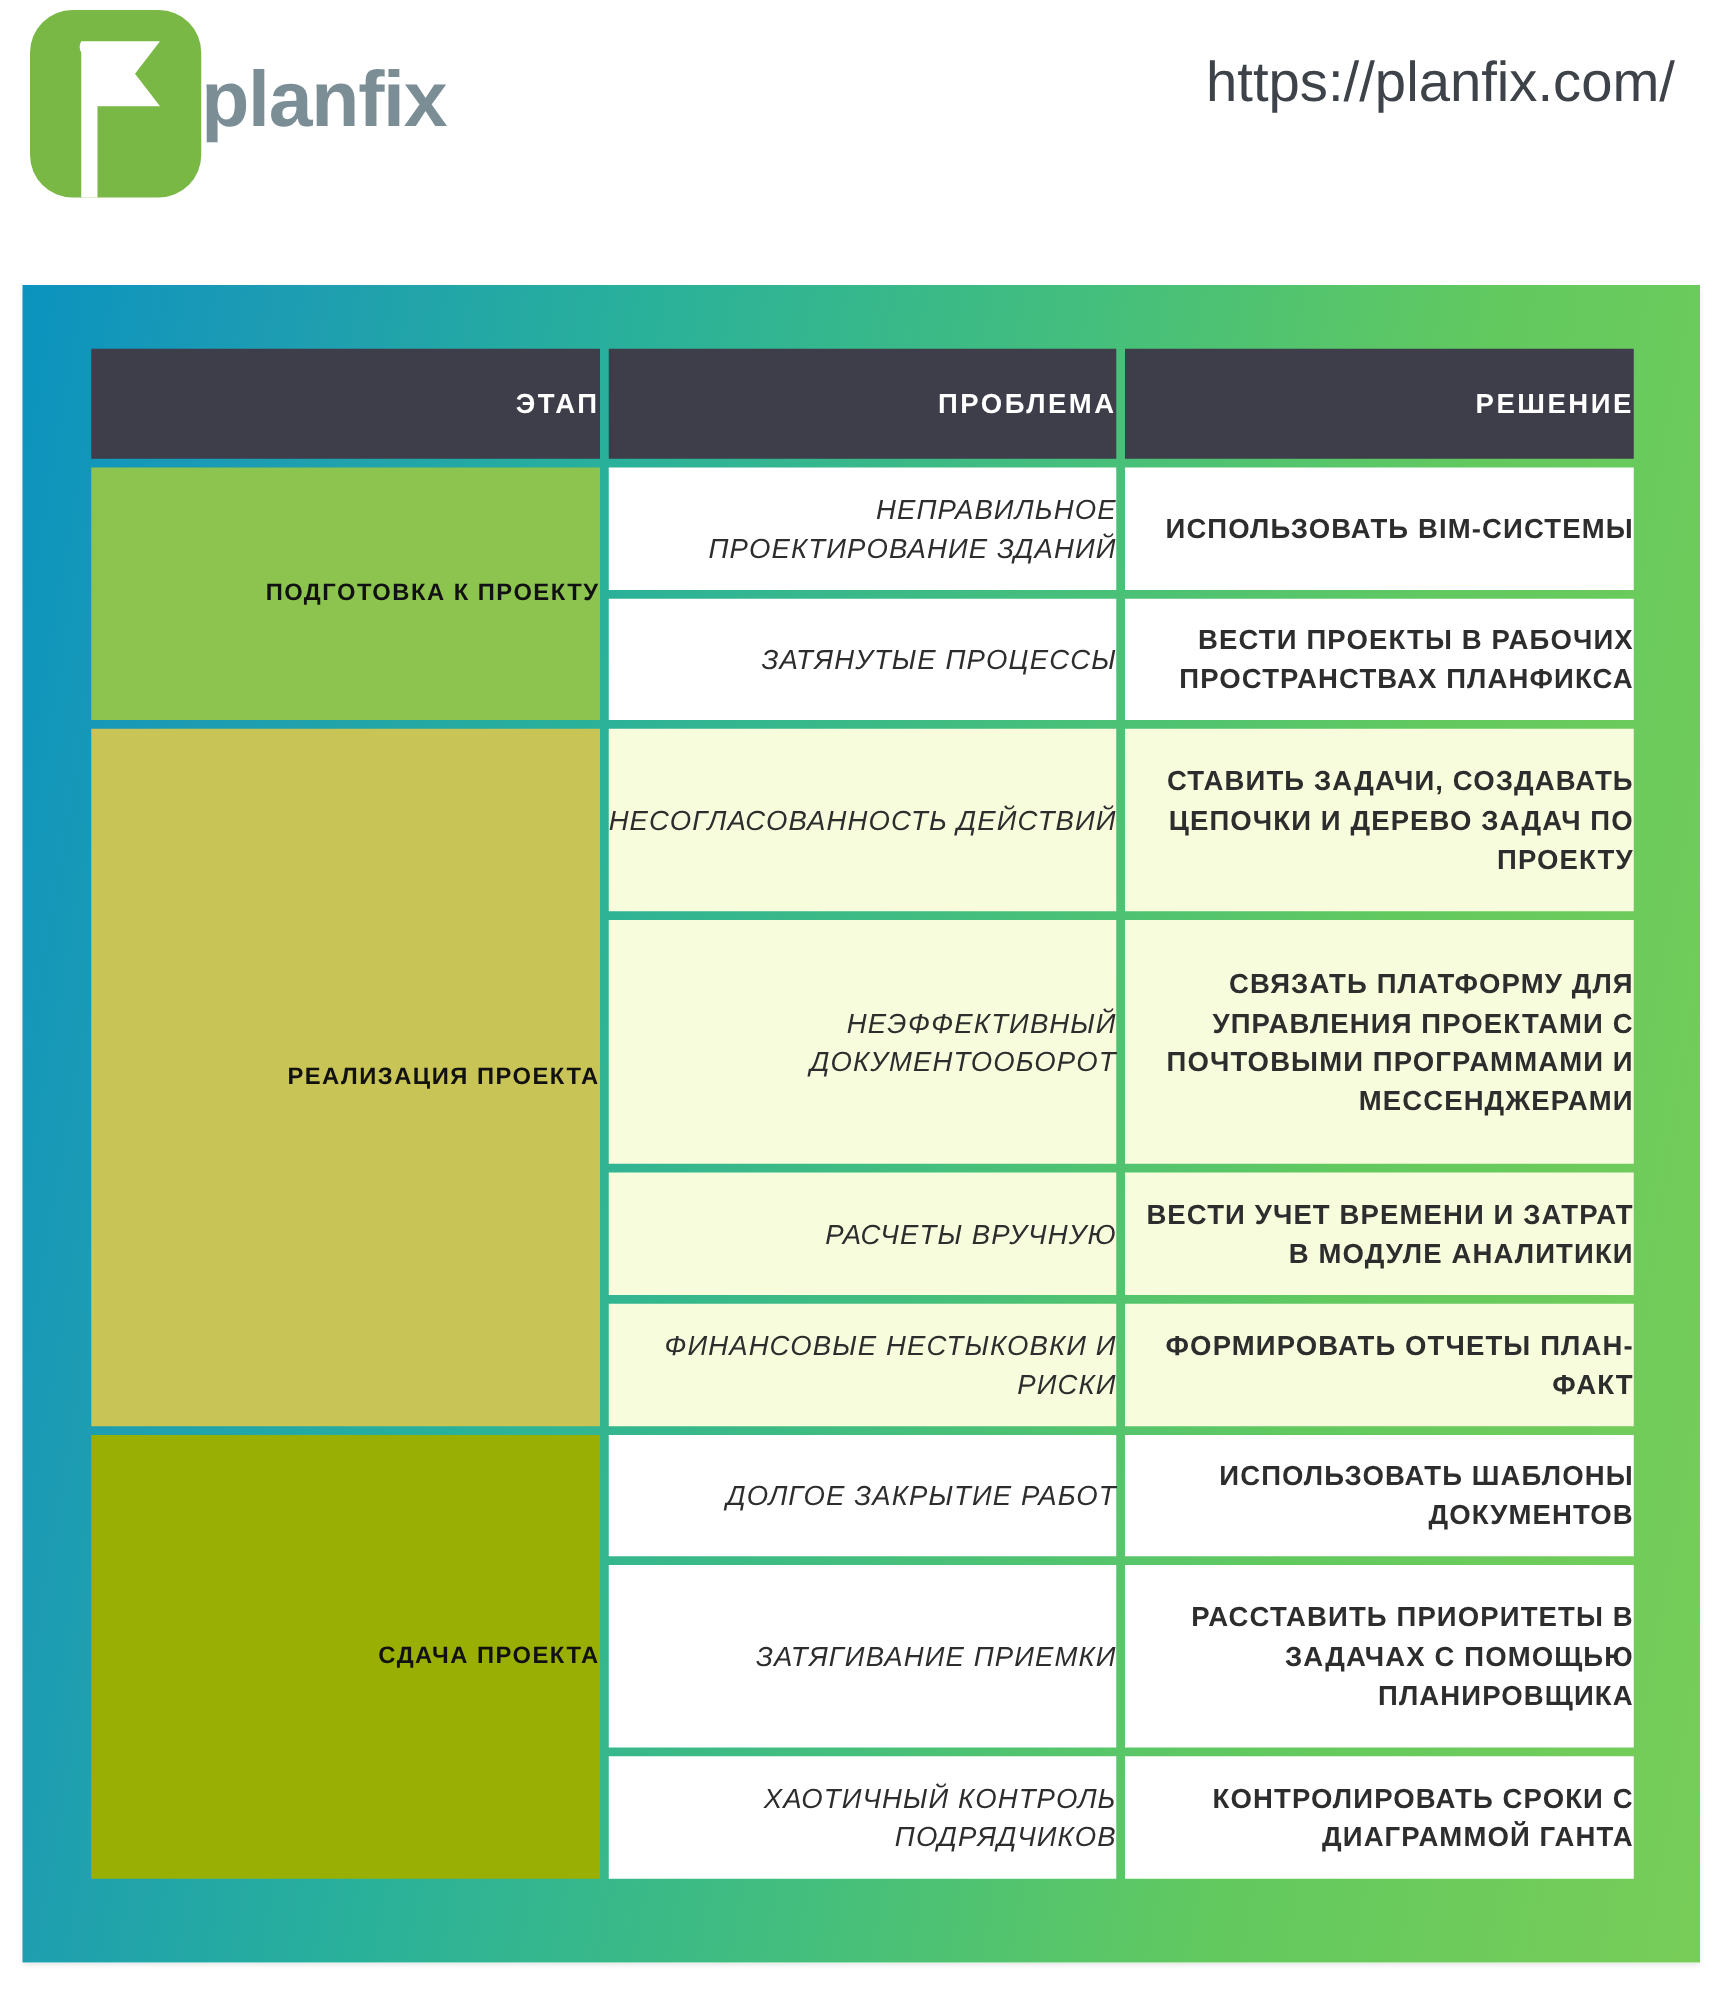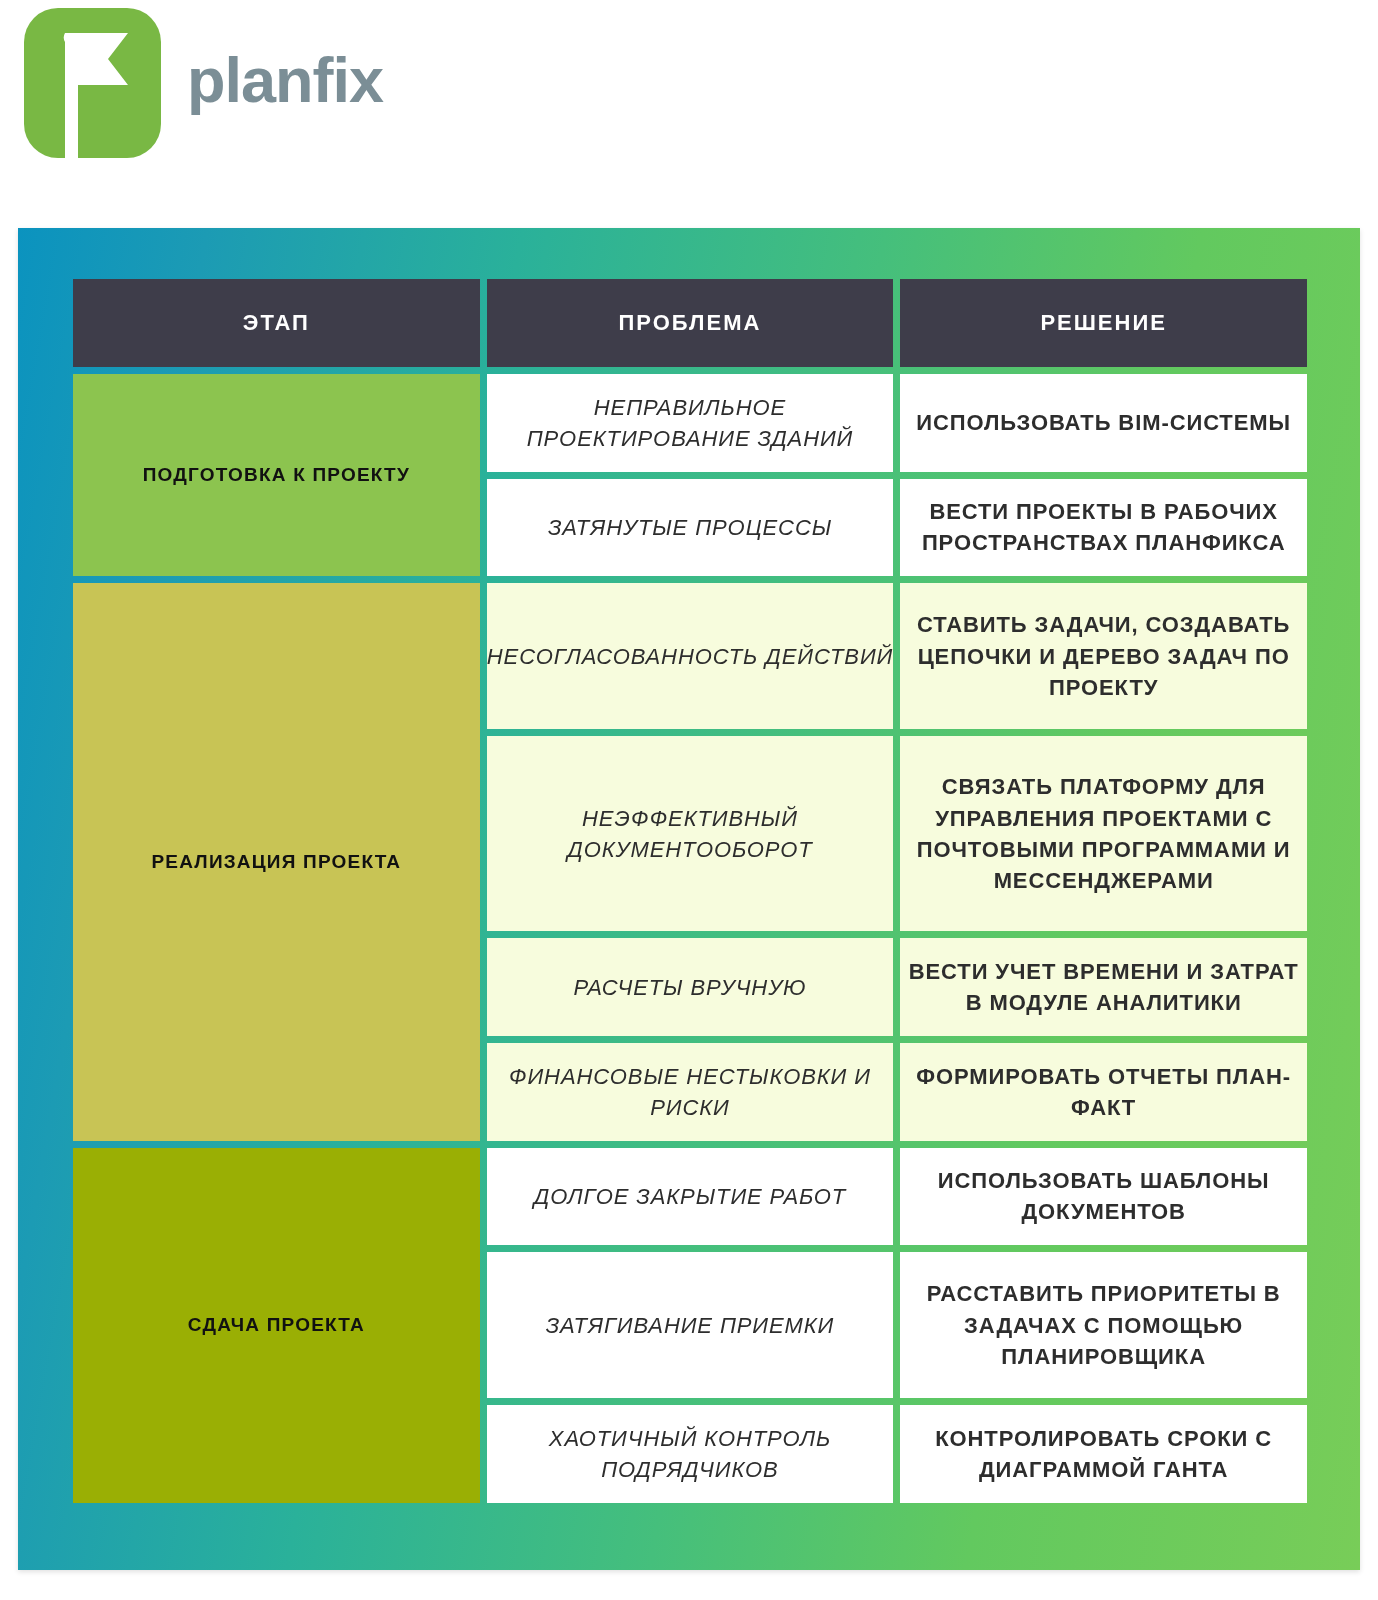--- a/index.html
+++ b/index.html
@@ -17,21 +17,20 @@
     position:relative;
     height:200px;
     background:#ffffff;
   }
   .brand{
     position:absolute;
     left:24px;
     top:8px;
     display:flex;
     align-items:center;
-    gap:26px;
   }
   .logo-mark{
     width:137px;
     height:150px;
     background:#79b844;
     border-radius:34px;
     position:relative;
     flex:0 0 auto;
   }
   .logo-mark svg{
@@ -74,21 +73,21 @@
     width:100%;
     height:100%;
     border-collapse:separate;
     border-spacing:7px;
     table-layout:fixed;
   }
   table.matrix th,
   table.matrix td{
     padding:0;
     vertical-align:middle;
-    text-align:center;
+    text-align:right;
   }
 
   
   tr.head-row th{
     background:#3e3d4a;
     color:#ffffff;
     height:88px;
     font-size:22px;
     font-weight:bold;
     letter-spacing:2.0px;
@@ -130,20 +129,21 @@
 
   <div class="brand">
     <div class="logo-mark">
       <svg viewBox="0 0 137 150" aria-hidden="true">
         <path d="M41 25 h63 l-20 26 l20 26 h-50 v73 a9 9 0 0 1 -13 0 v-116 a9 9 0 0 1 0 -9 z" fill="#ffffff"></path>
       </svg>
     </div>
     <div class="brand-name">planfix</div>
   </div>
 
+  <div class="site-url">https://planfix.com/</div>
 </div>
 
 <div class="frame">
   <table class="matrix">
     <tbody id="matrix-body">
         <tr class="head-row">
           <th>ЭТАП</th>
           <th>ПРОБЛЕМА</th>
           <th>РЕШЕНИЕ</th>
         </tr>

